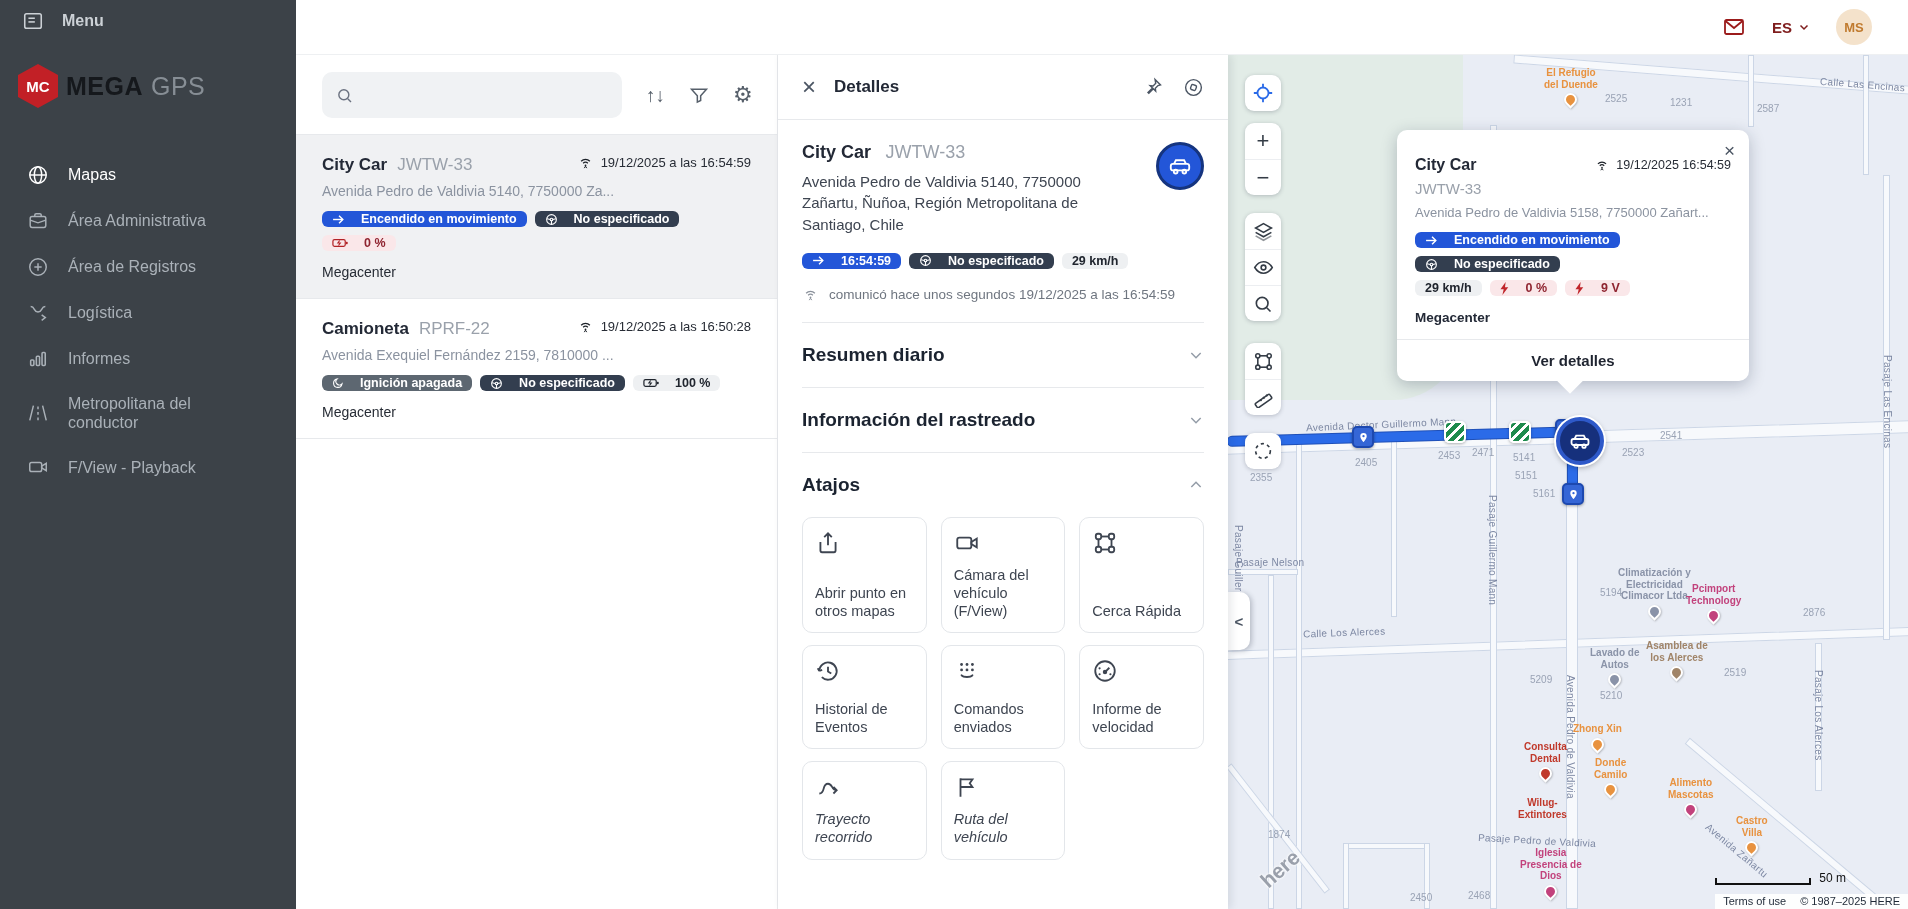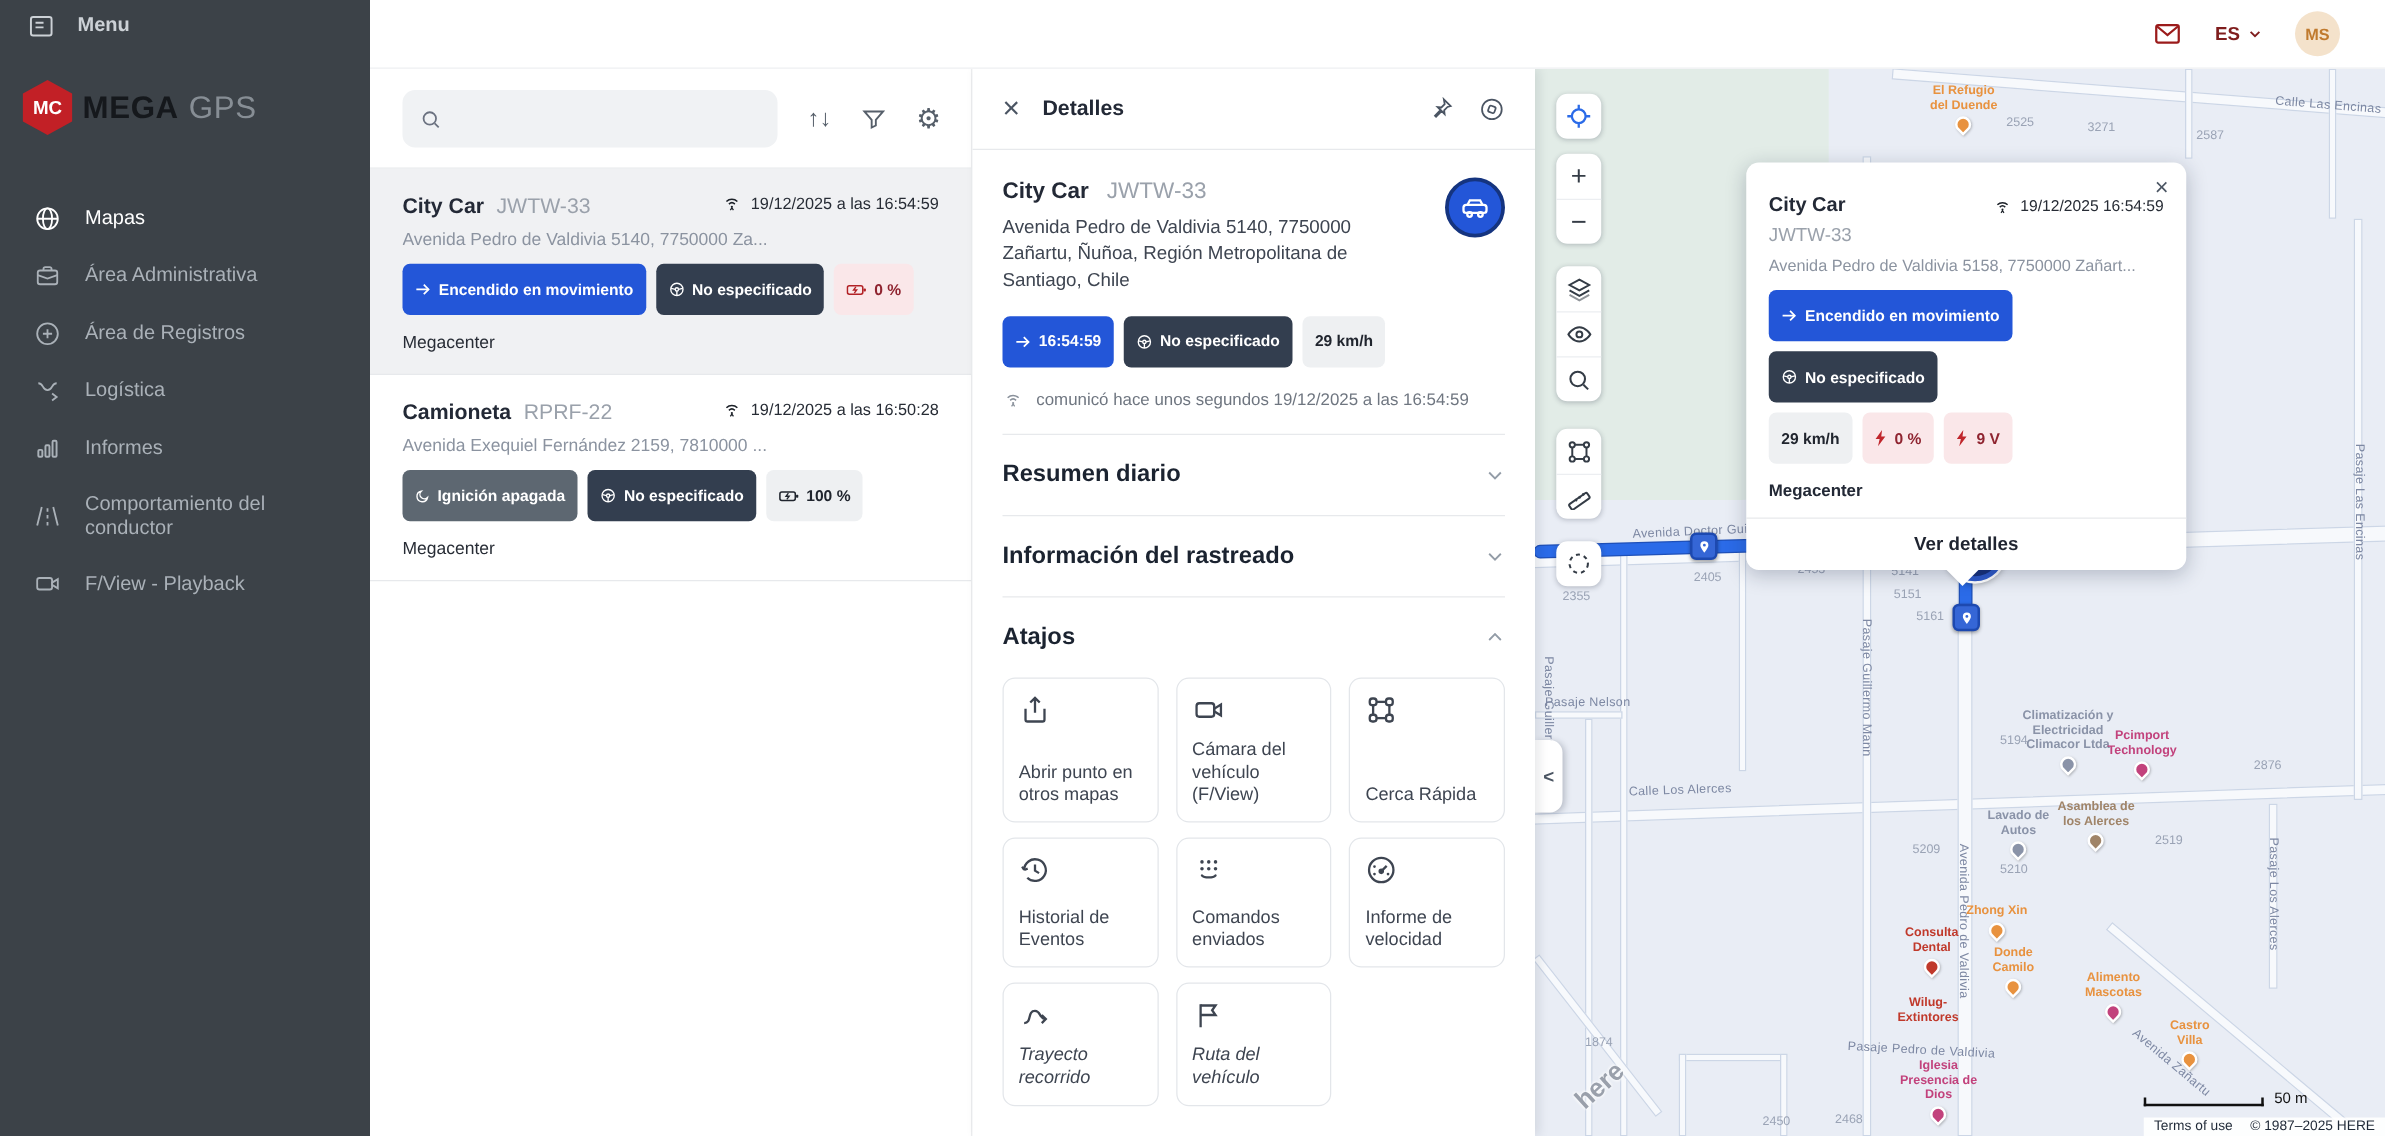--- a/index.html
+++ b/index.html
@@ -36,21 +36,21 @@
   .tool-ic{color:#565f6a;cursor:pointer;font-size:20px;line-height:1;}
   .list-divider{height:1px;background:var(--panel-line);}
   .vcard{padding:20px 26px 18px;border-bottom:1px solid var(--panel-line);cursor:pointer;}
   .vcard.selected{background:#f0f1f3;}
   .vcard-top{display:flex;align-items:baseline;}
   .vname{font-size:17px;font-weight:700;color:var(--txt);}
   .vplate{font-size:17px;color:var(--muted);margin-left:10px;}
   .vtime{margin-left:auto;display:flex;align-items:center;gap:7px;font-size:13px;color:#272c35;}
   .vaddr{font-size:14px;color:var(--muted2);margin-top:8px;white-space:nowrap;overflow:hidden;max-width:430px;}
   .badge-row{display:flex;align-items:center;gap:8px;margin-top:12px;flex-wrap:wrap;}
-  .badge{display:inline-flex;align-items:center;gap:6px;height:41px;border-radius:6px;padding:0 10px;font-size:12.5px;font-weight:700;white-space:nowrap;}
+  .badge{display:inline-flex;align-items:center;gap:16px;height:16px;border-radius:6px;padding:0 10px;font-size:12.5px;font-weight:700;white-space:nowrap;}
   .b-blue{background:var(--blue);color:#fff;}
   .b-dark{background:var(--dark-badge);color:#fff;}
   .b-gray{background:var(--gray-badge);color:#fff;}
   .b-chip{background:var(--chip);color:#20252e;}
   .b-pink{background:var(--pink);color:var(--pink-txt);}
   .vgroup{font-size:14px;color:#272c35;margin-top:13px;}
   
   .details{position:absolute;left:778px;top:55px;width:450px;height:854px;background:#fff;z-index:20;box-shadow:3px 0 8px rgba(20,30,50,.10);display:flex;flex-direction:column;}
   .d-head{display:flex;align-items:center;gap:18px;padding:20px 24px;}
   .d-close{font-size:24px;color:#4b5563;cursor:pointer;line-height:1;}
@@ -176,21 +176,21 @@
           </svg>
         </span>
       <span>Informes</span>
     </div>
     <div class="nav-item">
       <span class="nicon">
           <svg width="22" height="22" viewBox="0 0 24 24" fill="none" stroke="currentColor" stroke-width="1.6">
             <path d="M7 4L3 20M17 4l4 16M12 5v3M12 11v3M12 17v3"></path>
           </svg>
         </span>
-      <span style="max-width:190px;">Comportamiento del conductor</span>
+      <span style="max-width:190px;">Metropolitana del conductor</span>
     </div>
     <div class="nav-item">
       <span class="nicon">
           <svg width="22" height="22" viewBox="0 0 24 24" fill="none" stroke="currentColor" stroke-width="1.6">
             <rect x="3" y="7" width="13" height="10" rx="2"></rect>
             <path d="M16 11l5-3v8l-5-3z"></path>
           </svg>
         </span>
       <span>F/View - Playback</span>
     </div>
@@ -504,21 +504,21 @@
   <span class="hnum" style="left:127px;top:402px;">2405</span>
   <span class="hnum" style="left:210px;top:395px;">2453</span>
   <span class="hnum" style="left:244px;top:392px;">2471</span>
   <span class="hnum" style="left:285px;top:397px;">5141</span>
   <span class="hnum" style="left:287px;top:415px;">5151</span>
   <span class="hnum" style="left:305px;top:433px;">5161</span>
   <span class="hnum" style="left:496px;top:612px;">2519</span>
   <span class="hnum" style="left:394px;top:392px;">2523</span>
   <span class="hnum" style="left:432px;top:375px;">2541</span>
   <span class="hnum" style="left:377px;top:38px;">2525</span>
-  <span class="hnum" style="left:442px;top:42px;">3271</span>
+  <span class="hnum" style="left:442px;top:42px;">1231</span>
   <span class="hnum" style="left:529px;top:48px;">2587</span>
   <span class="hnum" style="left:302px;top:619px;">5209</span>
   <span class="hnum" style="left:372px;top:635px;">5210</span>
   <span class="hnum" style="left:182px;top:837px;text-align:right;">2450</span>
   <span class="hnum" style="left:240px;top:835px;">2468</span>
   <span class="hnum" style="left:40px;top:774px;">1874</span>
   <span class="hnum" style="left:372px;top:532px;">5194</span>
   <span class="hnum" style="left:575px;top:552px;">2876</span>
 
   <div class="poi" style="left:316px;top:12px;color:#e8923f;"><span>El Refugio

